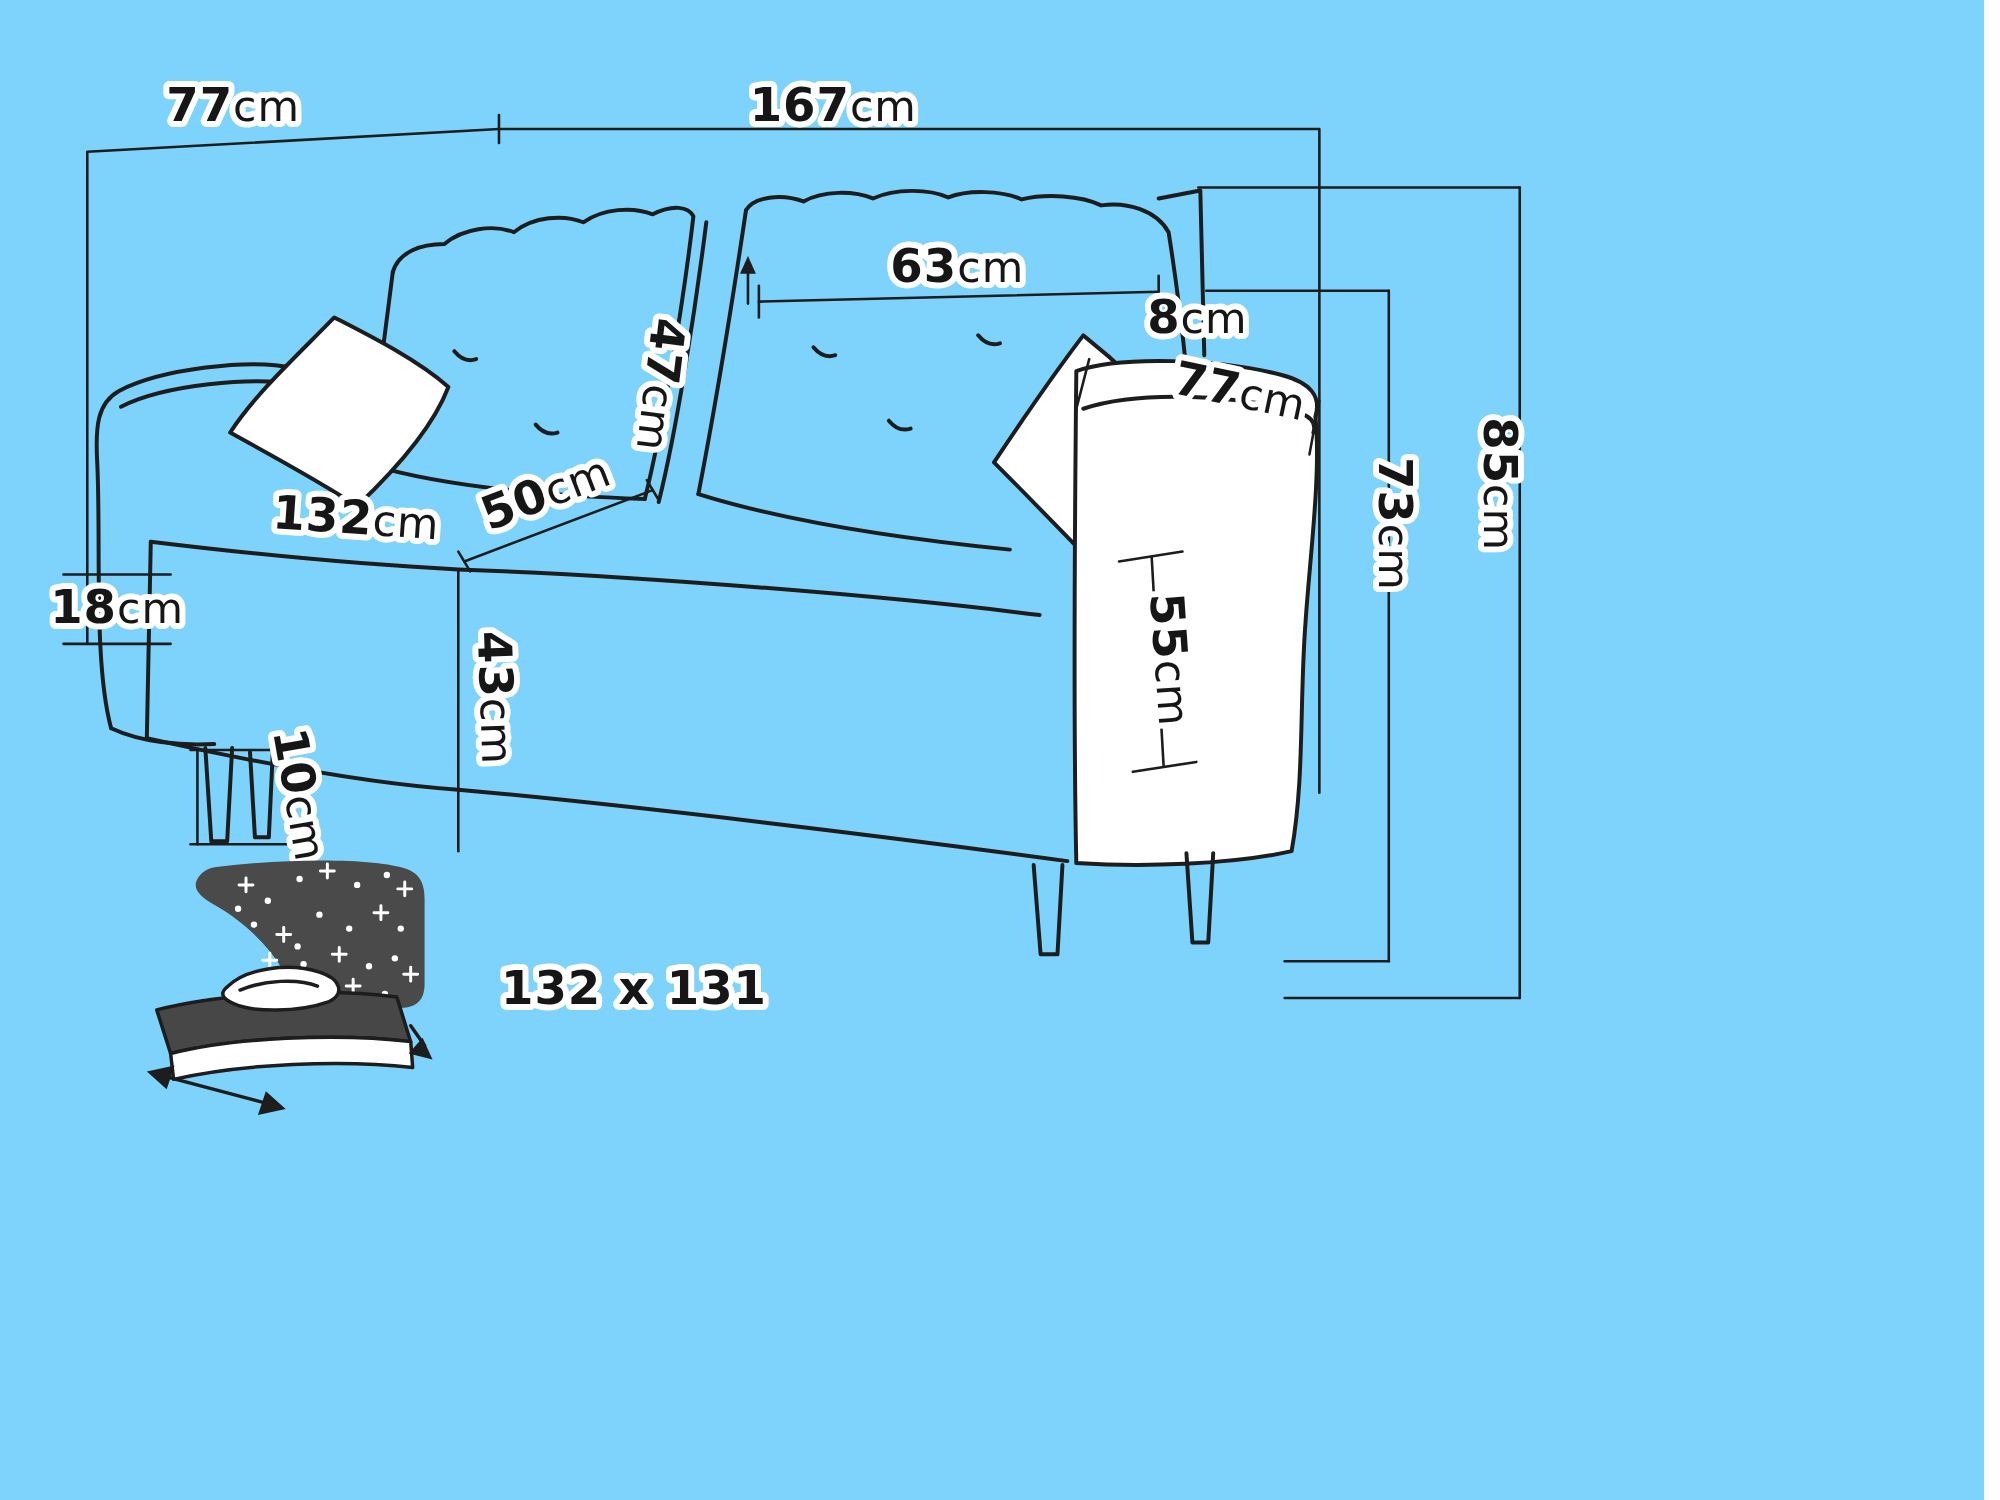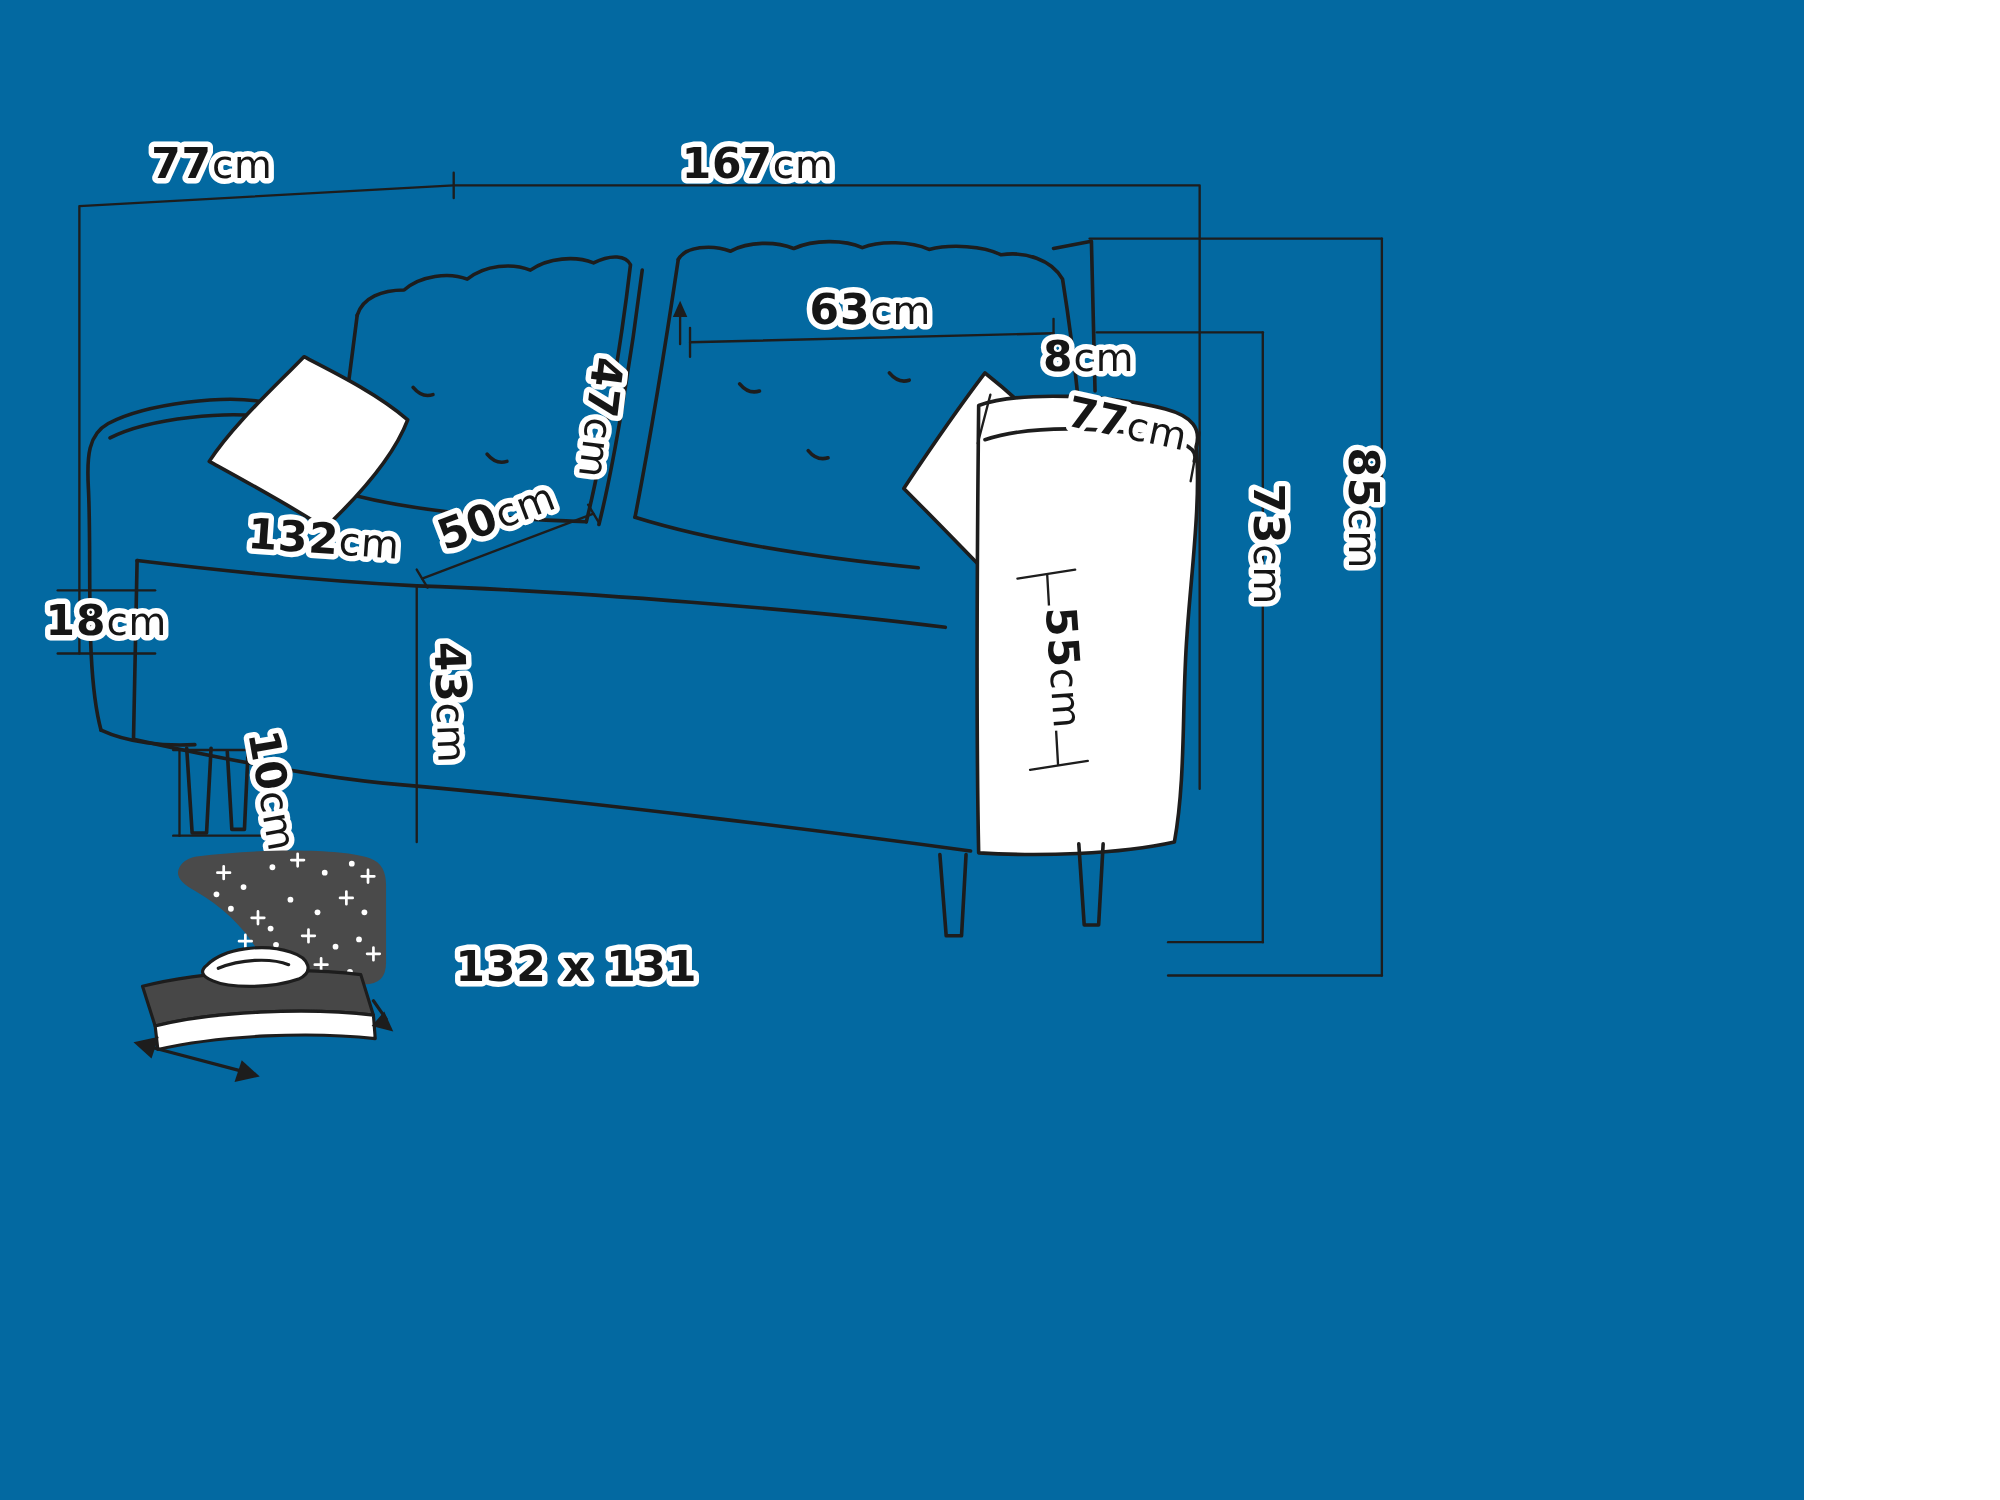--- a/index.html
+++ b/index.html
@@ -1,18 +1,18 @@
 <!DOCTYPE html>
 <html><head>
 <meta charset="utf-8">
 <style>
   html, body { margin: 0; padding: 0; background: #ffffff; }
   .stage {
-    width: 1804px; height: 1500px;
-    position: relative; background: #0369a1; overflow: hidden;
+    width: 1984px; height: 1500px;
+    position: relative; background: #7dd3fc; overflow: hidden;
     font-family: "DejaVu Sans", sans-serif;
   }
   svg { display: block; width: 100%; height: 100%; }
 
   .sofa path { fill: none; stroke: #1d1d1d; stroke-width: 4; stroke-linecap: round; stroke-linejoin: round; }
   .sofa path.fillwhite { fill: #ffffff; }
   .dim line, .dim path { fill: none; stroke: #1d1d1d; stroke-width: 2.6; stroke-linecap: round; stroke-linejoin: round; }
   .dim path.solid { fill: #1d1d1d; stroke: none; }
 
   .icon path.sky { fill: #4a4a4a; stroke: none; }

